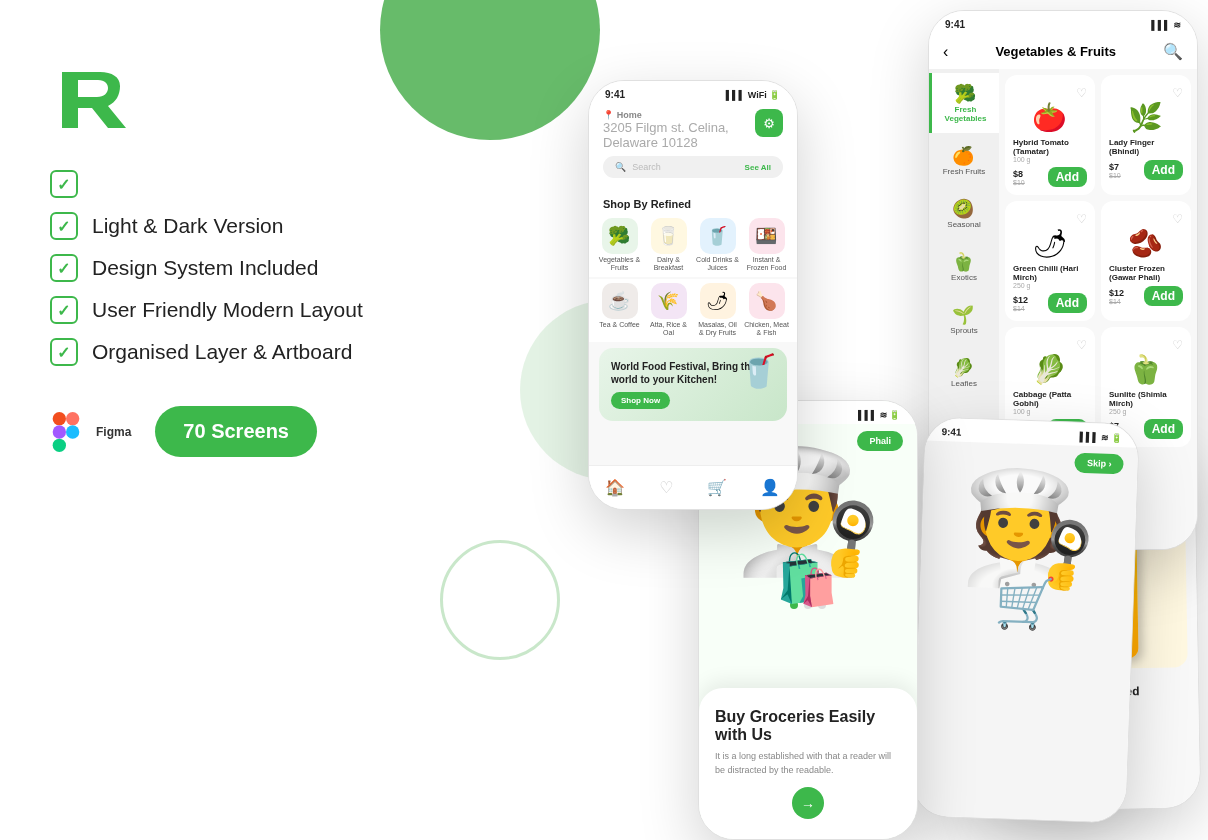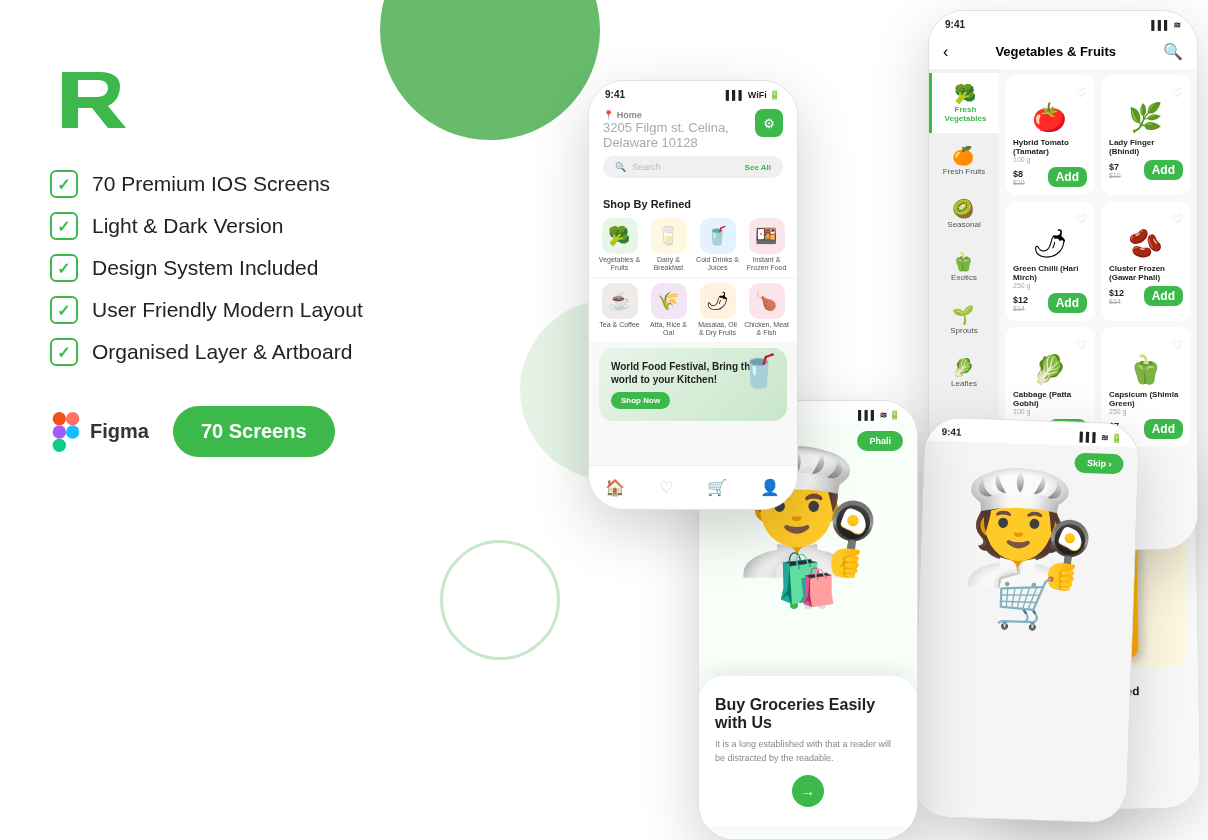--- a/index.html
+++ b/index.html
@@ -108,22 +108,22 @@
     
     .bottom-badges {
       display: flex;
       align-items: center;
       gap: 24px;
       margin-top: 10px;
     }
     .figma-badge {
       display: flex;
       align-items: center;
-      gap: 8px;
-      font-size: 20px;
+      gap: 14px;
+      font-size: 12px;
       font-weight: 600;
       color: #333;
     }
     .figma-icon {
       width: 32px;
       height: 40px;
     }
     .screens-badge {
       background: #3db84b;
       color: white;
@@ -441,21 +441,20 @@
       <svg width="80" height="80" viewBox="0 0 80 80">
         <path d="M12 12 L12 68 L28 68 L28 48 L42 48 L58 68 L76 68 L58 46 C66 42 70 35 70 26 C70 17 62 12 50 12 Z M28 20 L48 20 C55 20 58 24 58 28 C58 33 54 37 47 37 L28 37 Z" fill="#3db84b"></path>
       </svg>
     </div>
   </div>
 
 
   <ul class="features-list">
     <li>
       <div class="check-icon"></div>
-      <span>70 Premium IOS Screens</span>
     </li>
     <li>
       <div class="check-icon"></div>
       <span>Light &amp; Dark Version</span>
     </li>
     <li>
       <div class="check-icon"></div>
       <span>Design System Included</span>
     </li>
     <li>
@@ -670,21 +669,21 @@
               <div>
                 <div class="product-price">$8</div>
                 <div style="font-size:7px; color:#aaa; text-decoration:line-through;">$10</div>
               </div>
               <div class="add-btn">Add</div>
             </div>
           </div>
           <div class="product-card">
             <div style="text-align:right;"><span style="color:#ccc; font-size:12px;">♡</span></div>
             <div class="product-img">🫑</div>
-            <div class="product-name">Capsicum (Shimla Green)</div>
+            <div class="product-name">Sunlite (Shimla Mirch)</div>
             <div class="product-weight">250 g</div>
             <div class="product-row">
               <div>
                 <div class="product-price">$7</div>
                 <div style="font-size:7px; color:#aaa; text-decoration:line-through;">$10</div>
               </div>
               <div class="add-btn">Add</div>
             </div>
           </div>
         </div>
@@ -707,21 +706,21 @@
         <div style="width:8px; height:8px; border-radius:50%; background:#3db84b;"></div>
         <div style="width:8px; height:8px; border-radius:50%; background:#ddd;"></div>
         <div style="width:8px; height:8px; border-radius:50%; background:#ddd;"></div>
       </div>
 
       <div style="position:absolute; top:40px; left:50%; transform:translateX(-50%); text-align:center; width:180px; height:260px; overflow:hidden;">
         <div style="font-size:120px; line-height:1; margin-top:10px;">👨‍🍳</div>
         <div style="font-size:50px; margin-top:-20px;">🛍️</div>
       </div>
 
-      <div style="position:absolute; bottom:12px; left:0; right:0; background:white; border-radius:24px 24px 0 0; padding:20px 16px; box-shadow:0 -6px 20px rgba(0,0,0,0.08);">
+      <div style="position:absolute; bottom:0; left:0; right:0; background:white; border-radius:24px 24px 0 0; padding:20px 16px; box-shadow:0 -6px 20px rgba(0,0,0,0.08);">
         <div class="splash-title">Buy Groceries Easily with Us</div>
         <div class="splash-subtitle">It is a long established with that a reader will be distracted by the readable.</div>
         <div class="splash-arrow">→</div>
       </div>
     </div>
   </div>
 
   <div class="phone-mockup" style="left:490px; bottom:20px; width:215px; height:400px; z-index:8; transform:rotate(2deg);">
     <div class="phone-screen" style="background:#f5f5f5; position:relative; overflow:hidden;">
       <div class="status-bar">

